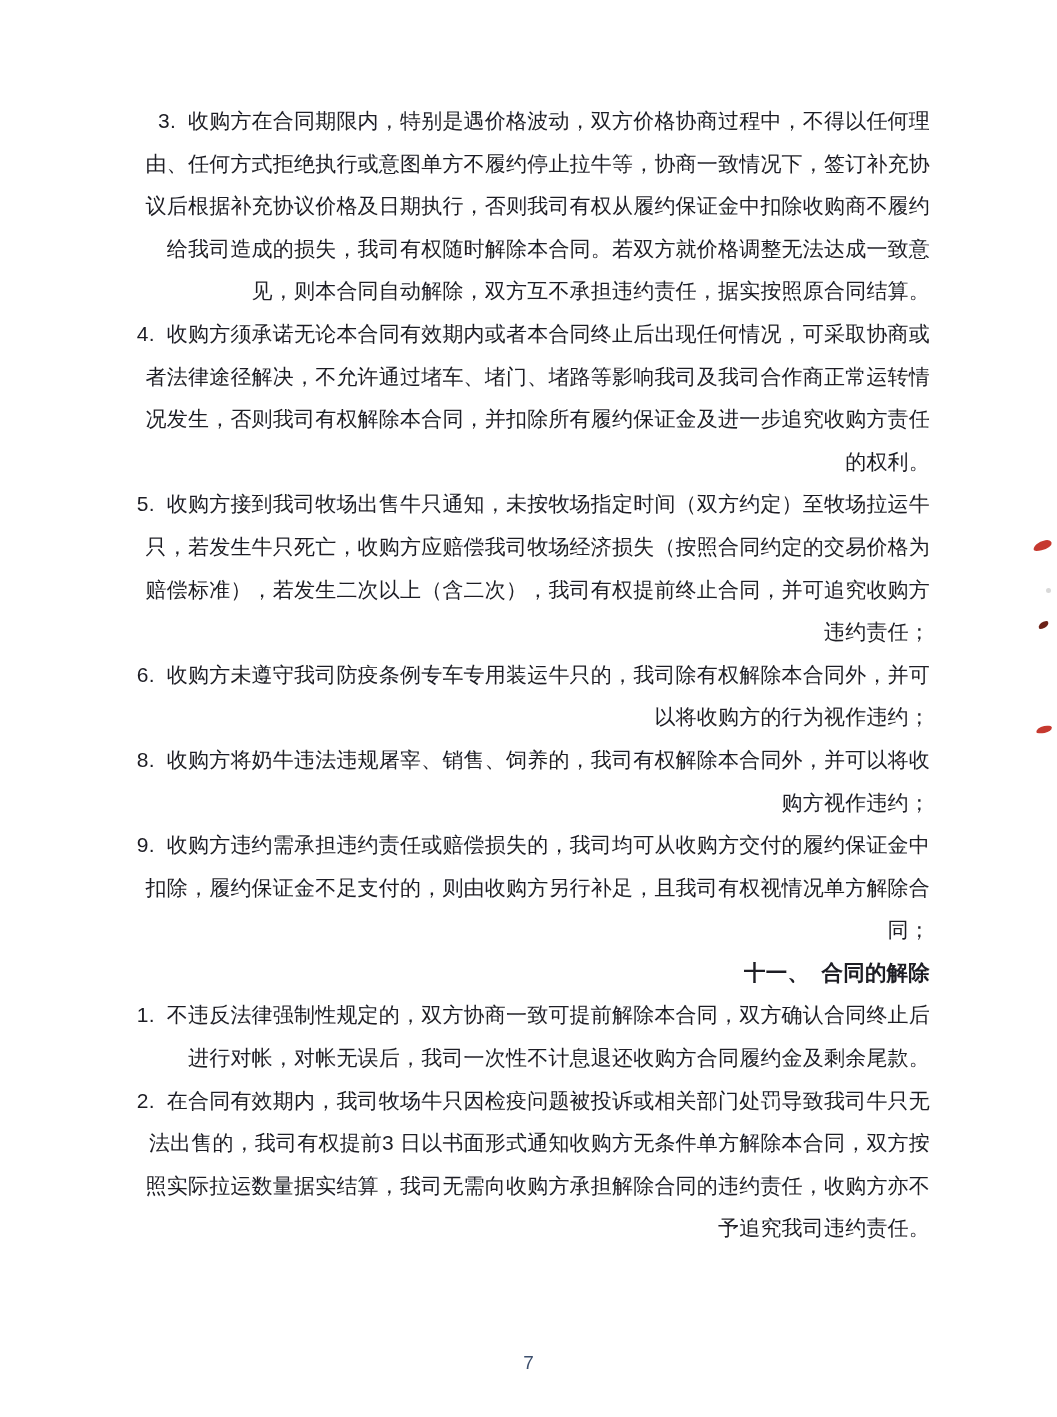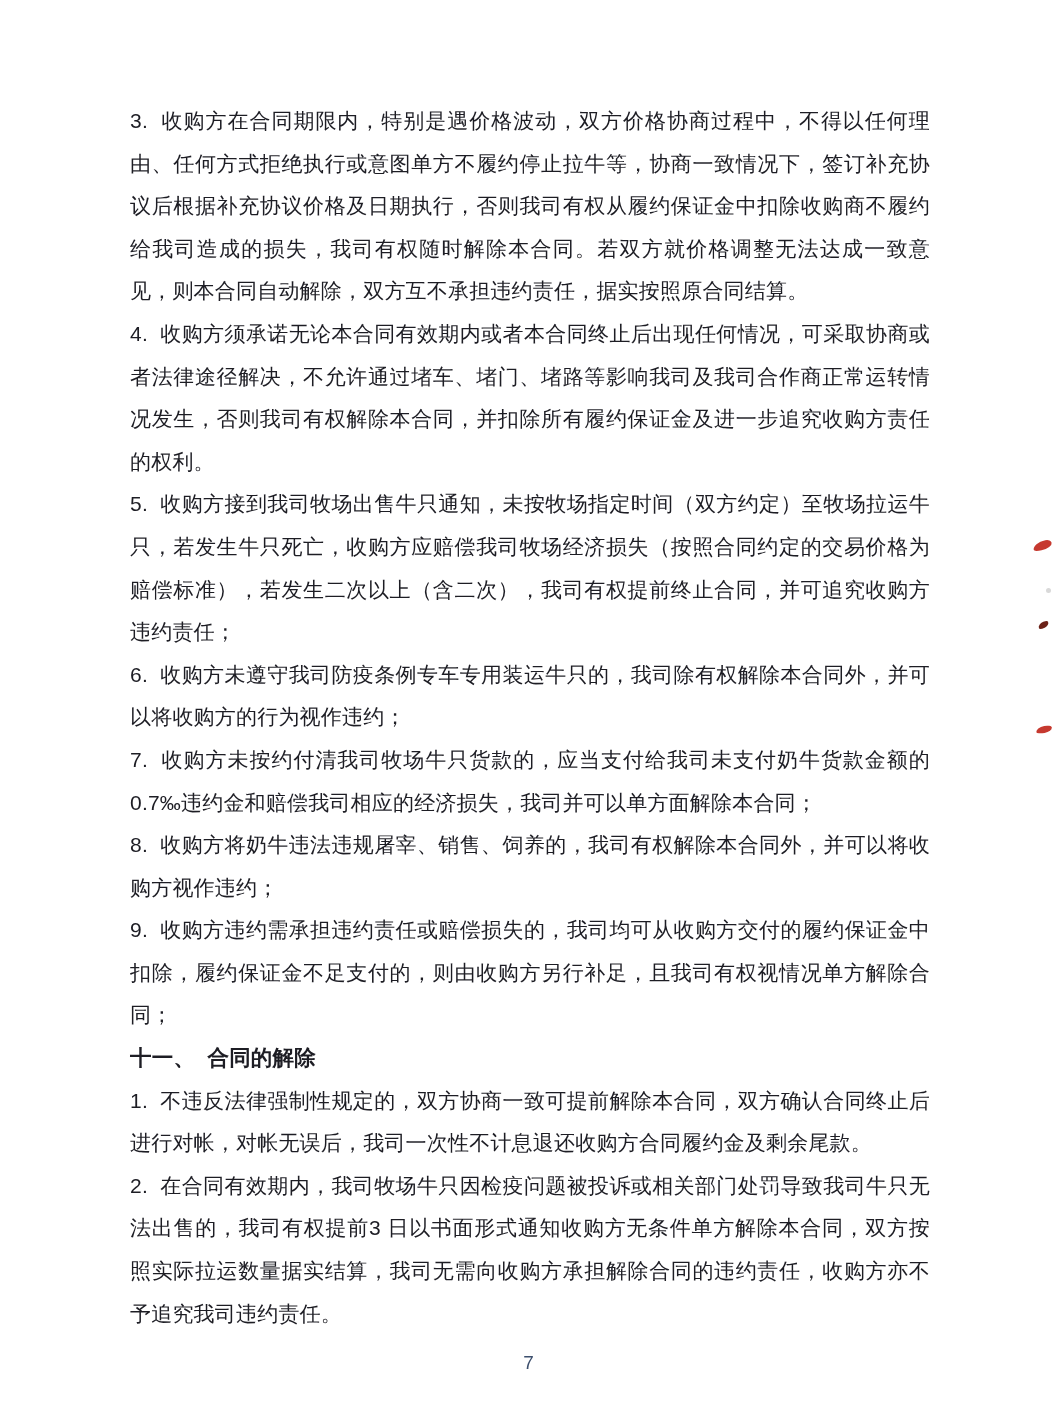--- a/index.html
+++ b/index.html
@@ -27,21 +27,21 @@
     left:130px;top:100px;
     width:800px;
     color:var(--ink);
     font-size:21px;
     line-height:42.6px;
     text-align:justify;
     text-justify:inter-character;
     letter-spacing:0.2px;
   }
   .content p,.content h2{
-    margin:0;padding:0;
+    margin:0;padding:0;text-align:right;
   }
   .heading{
     font-size:21.5px;
     font-weight:bold;
     text-align:left;
     line-height:42.6px;
   }
   .page-number{
     position:absolute;
     top:1352px;left:0;
@@ -78,21 +78,20 @@
 </head>
 <body>
 
 <div class="page">
 
   <div class="content">
     <p class="clause">3.&nbsp;&nbsp;收购方在合同期限内，特别是遇价格波动，双方价格协商过程中，不得以任何理由、任何方式拒绝执行或意图单方不履约停止拉牛等，协商一致情况下，签订补充协议后根据补充协议价格及日期执行，否则我司有权从履约保证金中扣除收购商不履约给我司造成的损失，我司有权随时解除本合同。若双方就价格调整无法达成一致意见，则本合同自动解除，双方互不承担违约责任，据实按照原合同结算。</p>
     <p class="clause">4.&nbsp;&nbsp;收购方须承诺无论本合同有效期内或者本合同终止后出现任何情况，可采取协商或者法律途径解决，不允许通过堵车、堵门、堵路等影响我司及我司合作商正常运转情况发生，否则我司有权解除本合同，并扣除所有履约保证金及进一步追究收购方责任的权利。</p>
     <p class="clause">5.&nbsp;&nbsp;收购方接到我司牧场出售牛只通知，未按牧场指定时间（双方约定）至牧场拉运牛只，若发生牛只死亡，收购方应赔偿我司牧场经济损失（按照合同约定的交易价格为赔偿标准），若发生二次以上（含二次），我司有权提前终止合同，并可追究收购方违约责任；</p>
     <p class="clause">6.&nbsp;&nbsp;收购方未遵守我司防疫条例专车专用装运牛只的，我司除有权解除本合同外，并可以将收购方的行为视作违约；</p>
-    <p class="clause">7.&nbsp;&nbsp;收购方未按约付清我司牧场牛只货款的，应当支付给我司未支付奶牛货款金额的 0.7‰违约金和赔偿我司相应的经济损失，我司并可以单方面解除本合同；</p>
     <p class="clause">8.&nbsp;&nbsp;收购方将奶牛违法违规屠宰、销售、饲养的，我司有权解除本合同外，并可以将收购方视作违约；</p>
     <p class="clause">9.&nbsp;&nbsp;收购方违约需承担违约责任或赔偿损失的，我司均可从收购方交付的履约保证金中扣除，履约保证金不足支付的，则由收购方另行补足，且我司有权视情况单方解除合同；</p>
     <h2 class="heading">十一、&nbsp;&nbsp;合同的解除</h2>
     <p class="clause">1.&nbsp;&nbsp;不违反法律强制性规定的，双方协商一致可提前解除本合同，双方确认合同终止后进行对帐，对帐无误后，我司一次性不计息退还收购方合同履约金及剩余尾款。</p>
     <p class="clause">2.&nbsp;&nbsp;在合同有效期内，我司牧场牛只因检疫问题被投诉或相关部门处罚导致我司牛只无法出售的，我司有权提前3&nbsp;日以书面形式通知收购方无条件单方解除本合同，双方按照实际拉运数量据实结算，我司无需向收购方承担解除合同的违约责任，收购方亦不予追究我司违约责任。</p>
 
   </div>
 
   <div class="mark mark-1"></div>
   <div class="mark mark-2"></div>

